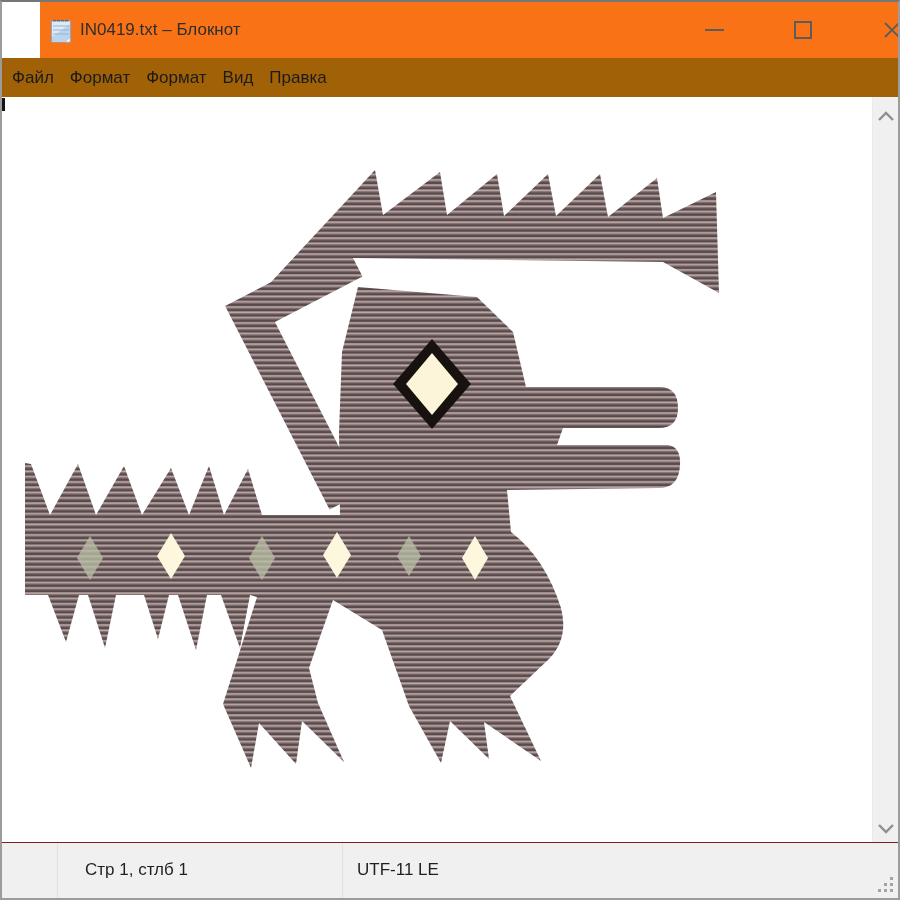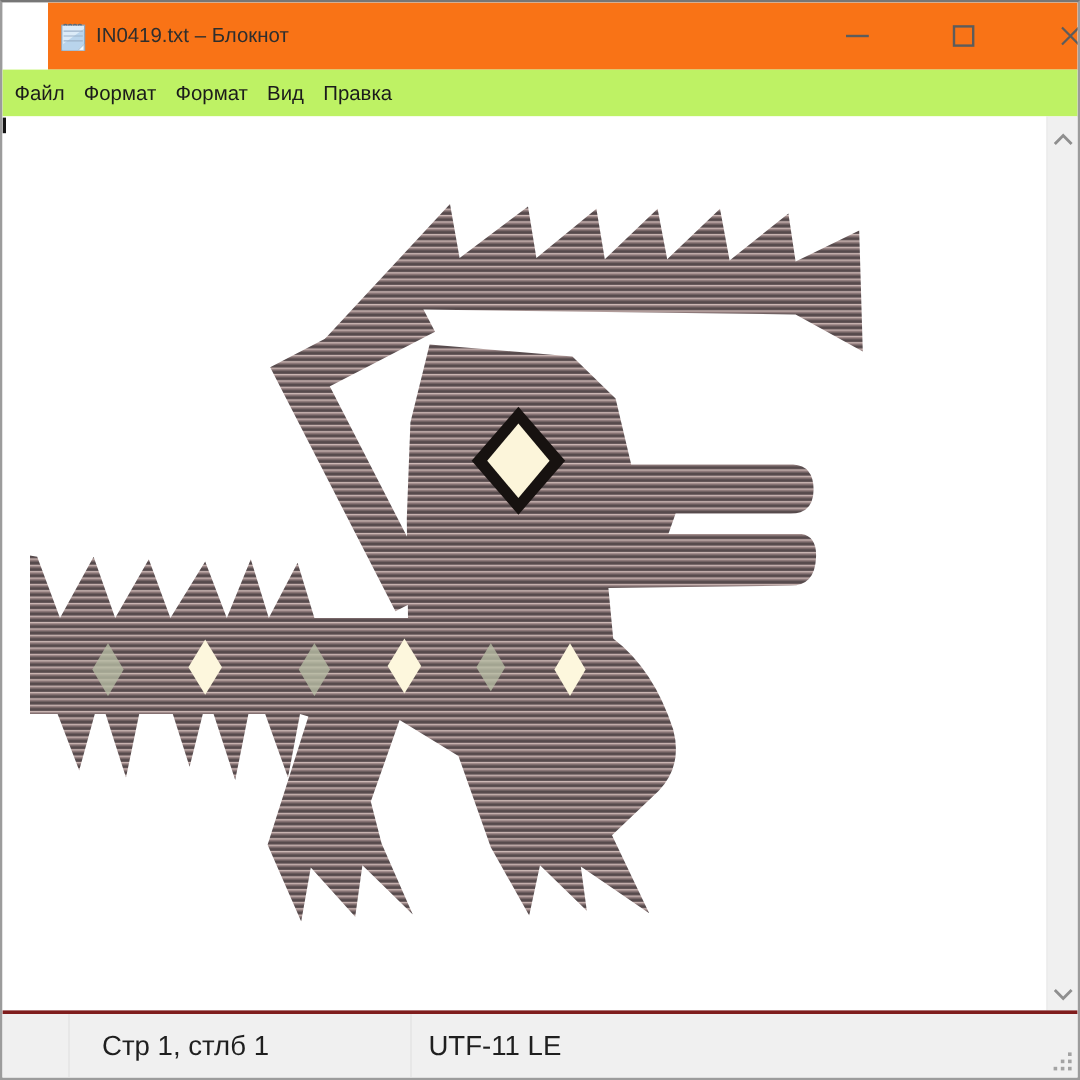--- a/index.html
+++ b/index.html
@@ -10,34 +10,34 @@
   }
   
   .titlebar{position:absolute;left:0;top:0;right:0;height:56px;background:#f97316;margin-left:38px;}
   .app-icon{position:absolute;left:9px;top:15px;width:25px;height:27px;}
   .title-text{position:absolute;left:40px;top:0;line-height:56px;font-size:17px;color:#2e2e2e;white-space:nowrap;}
   .ctl{position:absolute;top:0;width:44px;height:56px;display:flex;align-items:center;justify-content:center;}
   .ctl-min{left:652px;} .ctl-max{left:741px;} .ctl-close{left:830px;}
   .min-glyph{width:19px;height:2px;background:#5c5c5c;}
   .max-glyph{width:18px;height:18px;border:2px solid #5c5c5c;box-sizing:border-box;background:transparent;}
   
-  .menubar{position:absolute;left:0;top:56px;right:0;height:39px;background:#bef264;
+  .menubar{position:absolute;left:0;top:56px;right:0;height:39px;background:#a16207;
     display:flex;align-items:center;padding-left:2px;font-size:17px;color:#1b1b1b;}
   .menu-item{padding:0 8px;cursor:default;}
   
   .content{position:absolute;left:0;top:95px;right:26px;bottom:56px;background:#ffffff;overflow:hidden;}
   .caret{position:absolute;left:0;top:1px;width:3px;height:13px;background:#151515;}
   .art{position:absolute;left:0;top:0;width:870px;height:749px;display:block;}
   
   .scrollbar{position:absolute;top:95px;right:0;width:26px;bottom:56px;background:#f0f0f0;border-left:1px solid #eaeaea;box-sizing:border-box;}
   .sb-arrow{position:absolute;left:3px;width:20px;height:13px;}
   .sb-up{top:13px;} .sb-down{bottom:7px;}
   
   .statusbar{position:absolute;left:0;right:0;bottom:0;height:56px;background:#f0f0f0;
-    border-top:3px solid #7f1d1d;box-sizing:border-box;display:flex;font-size:23px;color:#1f1f1f;}
+    border-top:1px solid #7f1d1d;box-sizing:border-box;display:flex;font-size:17px;color:#1f1f1f;}
   .sb-cell{box-sizing:border-box;line-height:53px;white-space:nowrap;overflow:hidden;}
   .sb-c0{width:55px;}
   .sb-c1{width:285px;border-left:1px solid #e2e2e2;padding-left:27px;}
   .sb-c2{width:98px;border-left:1px solid #e2e2e2;padding-left:16px;}
   .sb-c3{width:230px;border-left:1px solid #e2e2e2;padding-left:11px;}
   .sb-c4{flex:1;border-left:1px solid #e2e2e2;padding-left:14px;position:relative;}
   .grip{position:absolute;right:5px;bottom:6px;width:18px;height:18px;}
   .grip i{position:absolute;width:3px;height:3px;background:#a3a3a3;}
 </style>
 </head>

